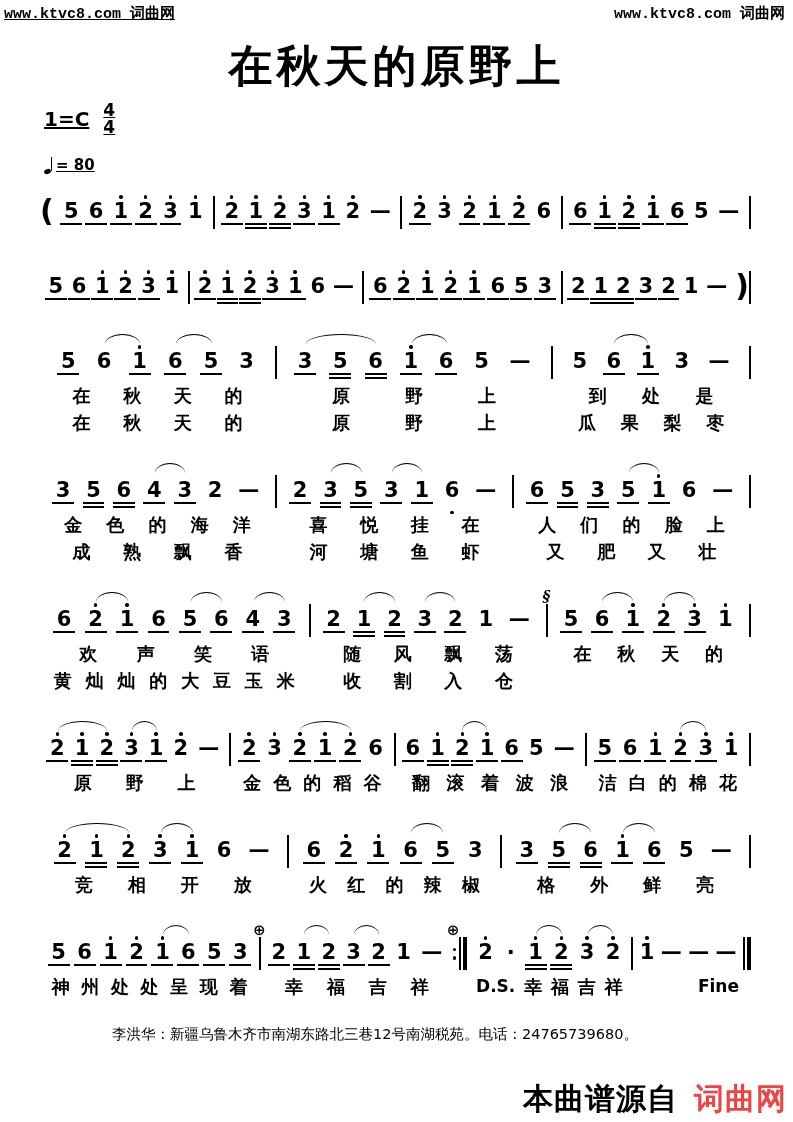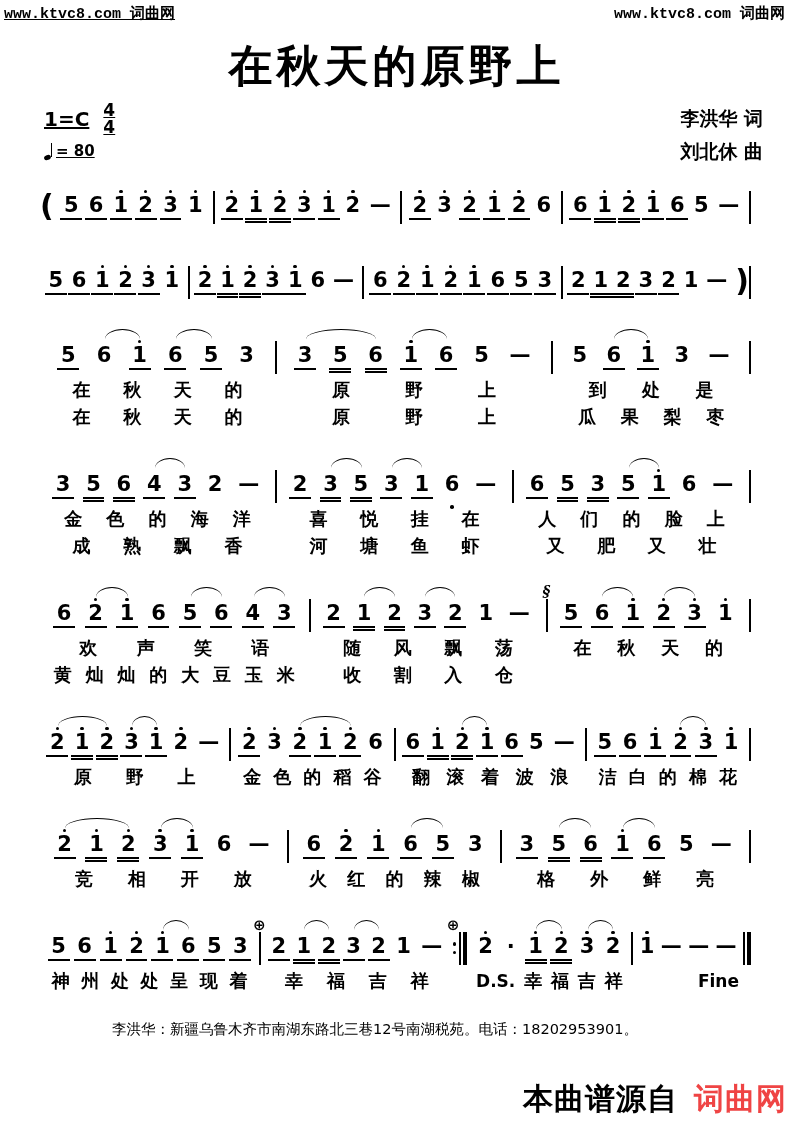--- a/index.html
+++ b/index.html
@@ -11,21 +11,21 @@
   .hdr{display:flex;justify-content:space-between;padding:4px 8px 0 4px;
        font-family:"Liberation Mono",monospace;font-size:15px;font-weight:bold;}
   .hdr .l{text-decoration:underline;}
   .title{text-align:center;font-size:44px;font-weight:900;letter-spacing:4px;margin-top:14px;
          font-family:"DejaVu Sans",sans-serif;}
   .meta{display:flex;justify-content:space-between;padding:6px 30px 0 44px;align-items:flex-start;}
   .keyblock{font-weight:bold;text-decoration:underline;}
   .keyrow{display:flex;align-items:center;font-size:20px;font-weight:bold;}
   .frac{display:inline-flex;flex-direction:column;align-items:center;line-height:1.0;
         font-size:17px;margin-left:14px;font-weight:bold;}
-  .temporow{display:flex;align-items:flex-end;margin-top:6px;font-size:15px;font-weight:bold;}
+  .temporow{display:flex;align-items:flex-end;margin-top:20px;font-size:15px;font-weight:bold;}
   .qnote{position:relative;width:9px;height:17px;display:inline-block;margin-right:3px;}
   .qnote .head{position:absolute;bottom:0;left:0;width:7px;height:5px;background:#000;
                border-radius:50%;transform:rotate(-20deg);}
   .qnote .stem{position:absolute;right:1px;top:0;width:1.5px;height:14px;background:#000;}
   .credits{text-align:right;font-size:19px;font-weight:bold;line-height:1.75;}
   
   .score{padding:6px 42px 0 40px;}
   .music-line{display:flex;align-items:flex-start;margin-bottom:23px;}
   .measure{display:flex;flex-direction:column;flex-basis:0;min-width:0;}
   .notes-row{position:relative;display:flex;justify-content:space-evenly;align-items:flex-start;
@@ -76,24 +76,20 @@
       </span>
     </div>
     <div class="temporow">
       <span class="qnote">
           <span class="head"></span>
           <span class="stem"></span>
         </span>
       <span>= 80</span>
     </div>
   </div>
-  <div class="credits">
-    <div>李洪华 词</div>
-    <div>刘北休 曲</div>
-  </div>
 </div>
 
 <div class="score">
     <div class="music-line">
       <span class="paren">(</span>
       <div class="measure" style="flex-grow: 6;">
         <div class="notes-row">
           <span class="tok">
             <span class="odot hid"></span>
             <span class="num">5</span>
@@ -1926,18 +1922,18 @@
         </div>
       </div>
       <span class="barwrap">
         <span class="bar-line"></span>
         <span class="bar-line thick"></span>
       </span>
     </div>
   </div>
 
 <div class="footer">
-  <div>李洪华：新疆乌鲁木齐市南湖东路北三巷12号南湖税苑。电话：18202953901。</div>
+  <div>李洪华：新疆乌鲁木齐市南湖东路北三巷12号南湖税苑。电话：24765739680。</div>
 </div>
 
 <div class="source">
   <span>本曲谱源自</span><span class="site" style="color: #ef4444;">词曲网</span>
 </div>
 
 </body></html>

